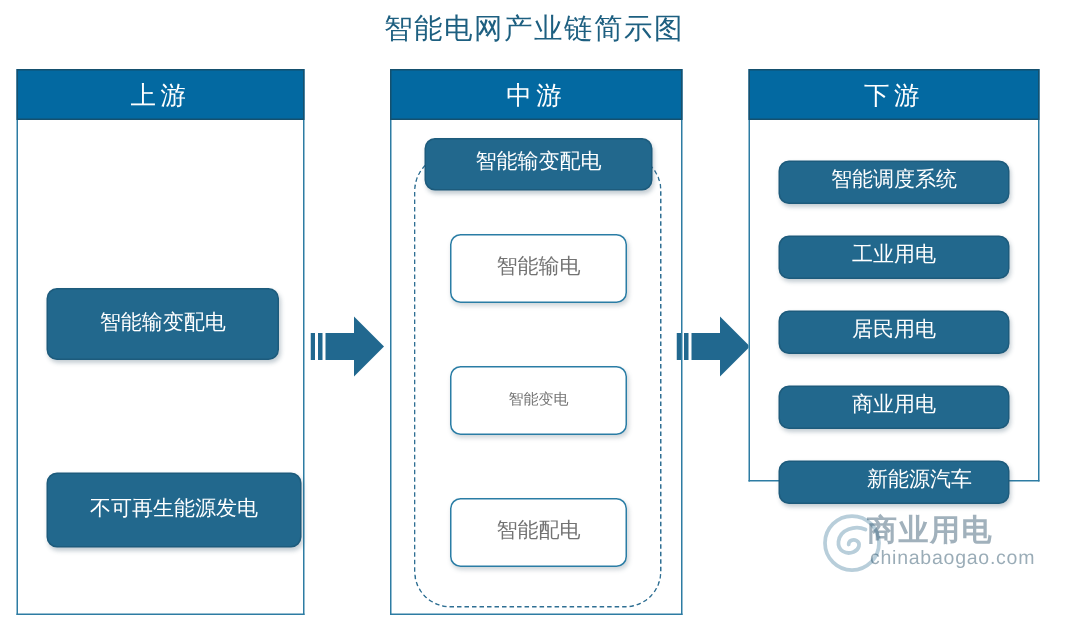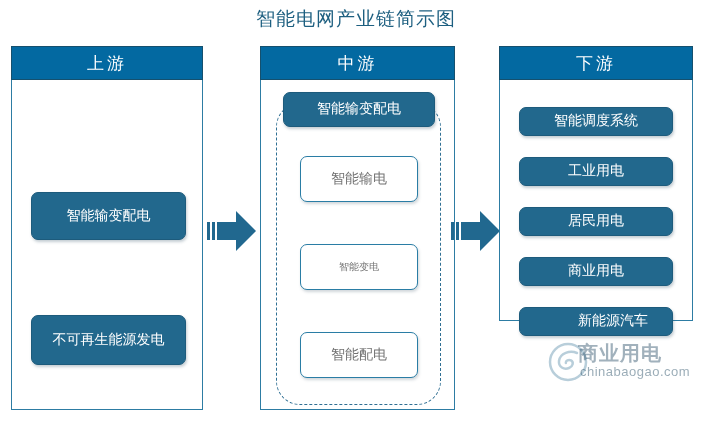--- a/index.html
+++ b/index.html
@@ -94,21 +94,21 @@
   }
   .pill.outline {
     background: #ffffff;
     border: 1.4px solid #2a7da5;
     color: #737373;
     box-shadow: 1px 2px 3px rgba(90,110,125,0.28);
   }
 
   
   #box-renewable    { left: 19px;  top: 112px; width: 155px; height: 48px; font-size: 14px; }
-  #box-nonrenewable { left: 19px;  top: 235px; width: 155px; height: 50px; font-size: 14px; }
+  #box-nonrenewable { left: 19px;  top: 235px; width: 170px; height: 50px; font-size: 14px; }
 
   
   #dashed-group {
     position: absolute;
     left: 15px;
     top: 23px;
     width: 165px;
     height: 302px;
     border: 1.6px dashed #2f6f93;
     border-radius: 24px;

